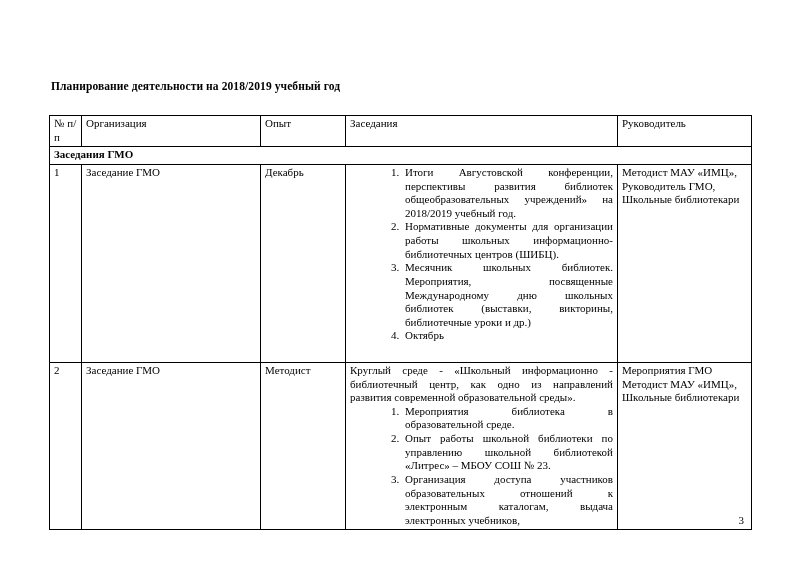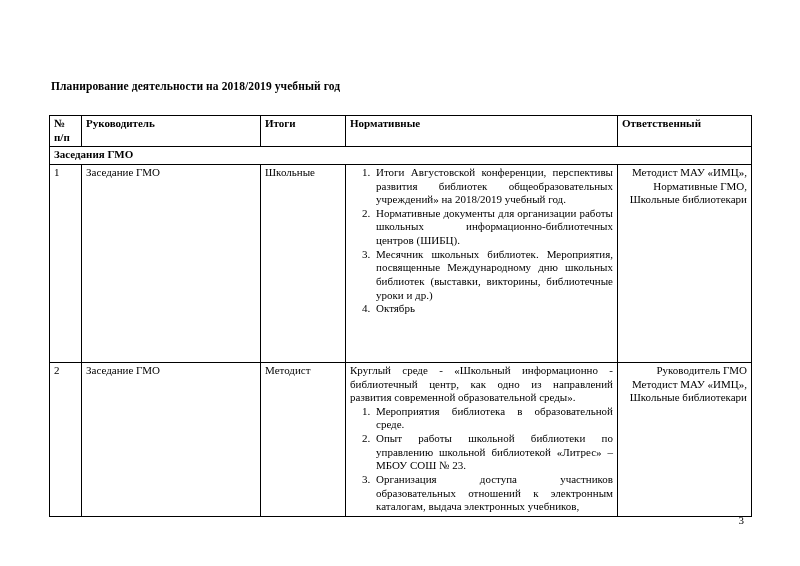--- a/index.html
+++ b/index.html
@@ -33,38 +33,38 @@
   }
   table.plan-table th,
   table.plan-table td {
     border: 1px solid #000000;
     vertical-align: top;
     text-align: left;
     padding: 1px 4px 2px 4px;
     overflow: hidden;
   }
   table.plan-table th {
-    font-weight: bold;
+    font-weight: normal;
     height: 28px;
   }
   tr.section-row td {
     font-weight: bold;
     height: 15px;
   }
   tr.data-row-1 td { height: 198px; }
   tr.data-row-2 td { min-height: 142px; }
   td.cell-content { text-align: justify; }
   .content-intro { text-align: justify; }
   ol.content-list {
     margin: 0;
     padding-left: 23px;
     text-align: justify;
   }
-  ol.content-list li { padding-left: 3px; }
-  .resp-line { white-space: nowrap; text-align: right; }
+  ol.content-list li { padding-left: 3px; margin-left: 29px; }
+  .resp-line { white-space: nowrap; }
   .page-number {
     position: absolute;
     right: 56px;
     top: 514px;
     font-size: 11px;
   }
 </style>
 </head>
 <body>
 
@@ -76,63 +76,63 @@
     <colgroup>
       <col style="width:32px">
       <col style="width:179px">
       <col style="width:85px">
       <col style="width:272px">
       <col style="width:134px">
     </colgroup>
     <tbody>
       <tr class="header-row">
         <th>№ п/п</th>
+        <th>Организация</th>
+        <th>Опыт</th>
+        <th>Заседания</th>
         <th>Руководитель</th>
-        <th>Итоги</th>
-        <th>Нормативные</th>
-        <th>Ответственный</th>
       </tr>
 
       <tr class="section-row">
         <td colspan="5">Заседания ГМО</td>
       </tr>
 
       <tr class="data-row-1">
         <td class="cell-num">1</td>
         <td class="cell-event">Заседание ГМО</td>
-        <td class="cell-date">Школьные</td>
+        <td class="cell-date">Декабрь</td>
         <td class="cell-content">
           <ol class="content-list">
             <li>Итоги Августовской конференции, перспективы развития библиотек общеобразовательных учреждений» на 2018/2019 учебный год.</li>
             <li>Нормативные документы для организации работы школьных информационно-библиотечных центров (ШИБЦ).</li>
             <li>Месячник школьных библиотек. Мероприятия, посвященные Международному дню школьных библиотек (выставки, викторины, библиотечные уроки и др.)</li>
             <li>Октябрь</li>
           </ol>
         </td>
         <td class="cell-responsible">
           <div class="resp-line">Методист МАУ «ИМЦ»,</div>
-          <div class="resp-line">Нормативные ГМО,</div>
+          <div class="resp-line">Руководитель ГМО,</div>
           <div class="resp-line">Школьные библиотекари</div>
         </td>
       </tr>
 
       <tr class="data-row-2">
         <td class="cell-num">2</td>
         <td class="cell-event">Заседание ГМО</td>
         <td class="cell-date">Методист</td>
         <td class="cell-content">
           <div class="content-intro">Круглый среде - «Школьный информационно - библиотечный центр, как одно из направлений развития современной образовательной среды».</div>
           <ol class="content-list">
             <li>Мероприятия библиотека в образовательной среде.</li>
             <li>Опыт работы школьной библиотеки по управлению школьной библиотекой «Литрес» – МБОУ СОШ № 23.</li>
             <li>Организация доступа участников образовательных отношений к электронным каталогам, выдача электронных учебников,</li>
           </ol>
         </td>
         <td class="cell-responsible">
-          <div class="resp-line">Руководитель ГМО</div>
+          <div class="resp-line">Мероприятия ГМО</div>
           <div class="resp-line">Методист МАУ «ИМЦ»,</div>
           <div class="resp-line">Школьные библиотекари</div>
         </td>
       </tr>
     </tbody>
   </table>
 
   <div class="page-number">3</div>
 
 </div>

